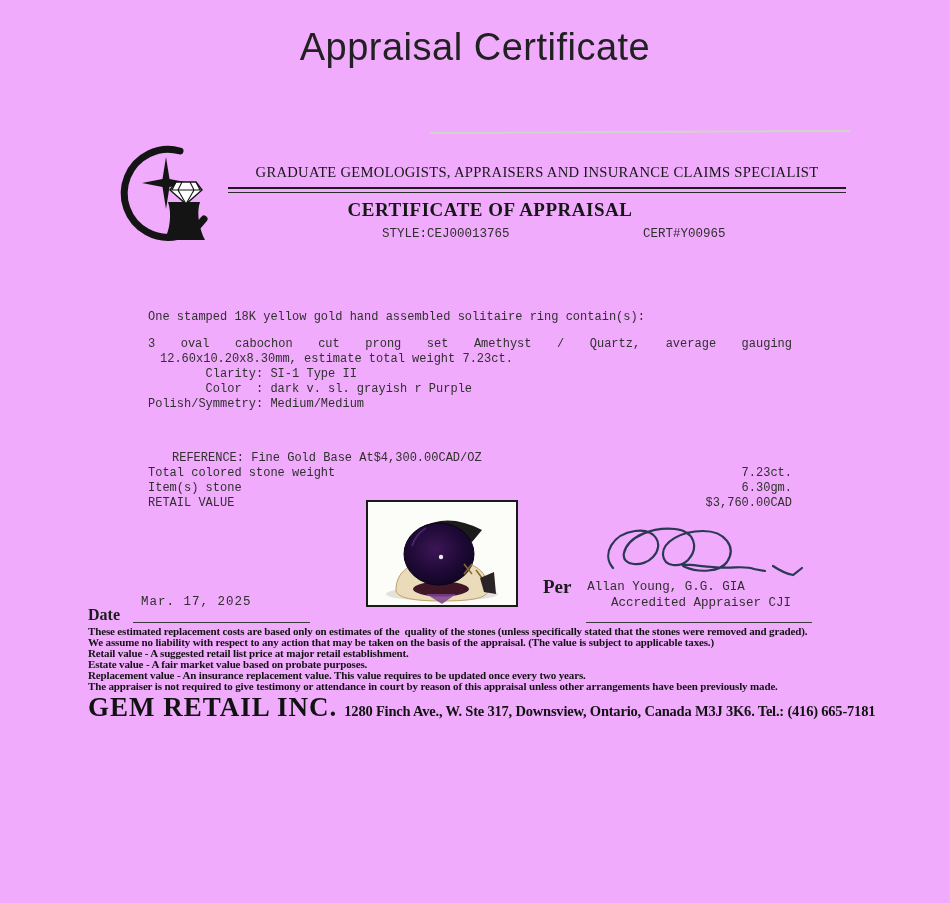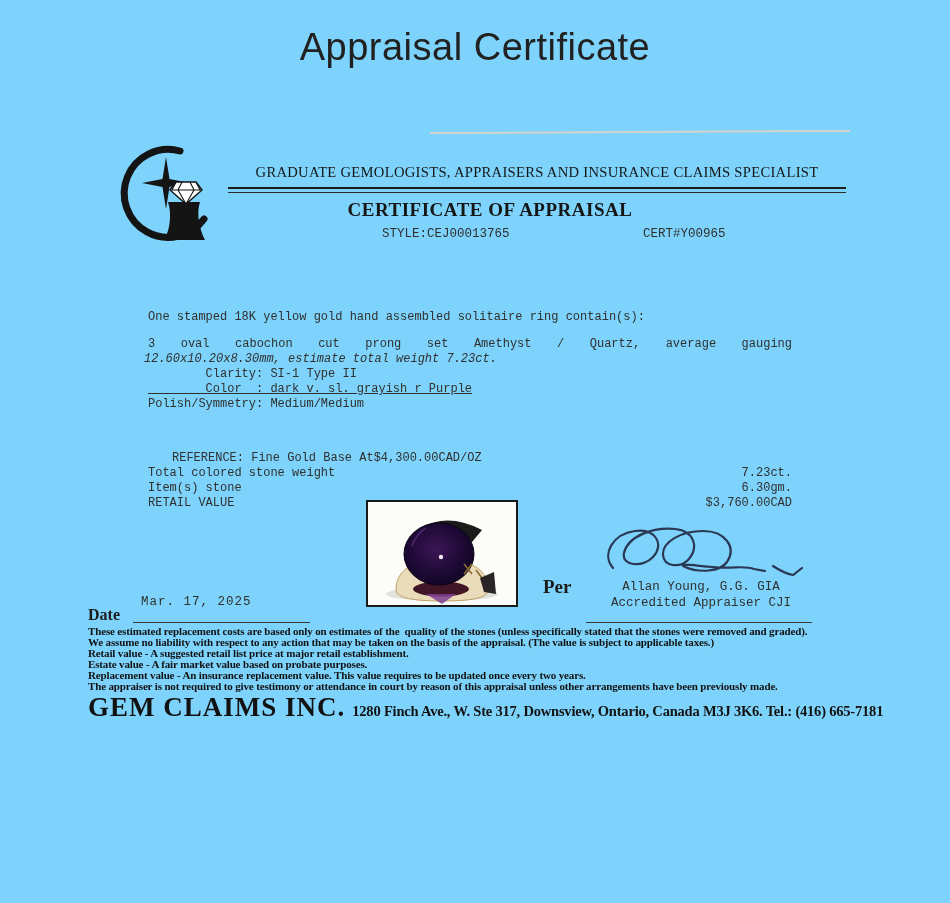--- a/index.html
+++ b/index.html
@@ -1,17 +1,17 @@
 <!DOCTYPE html>
 <html><head>
 <meta charset="utf-8">
 <style>
   * { margin:0; padding:0; box-sizing:border-box; }
   body { background:#fff; }
-  .page { position:relative; width:950px; height:903px; background:#7dd3fc; overflow:hidden;
+  .page { position:relative; width:950px; height:903px; background:#f0abfc; overflow:hidden;
           font-family:"Liberation Serif", serif; color:#1c1c1c; }
   .abs { position:absolute; }
 
   .title { left:0; top:26px; width:950px; text-align:center;
            font-family:"Liberation Sans", sans-serif; font-size:38px; font-weight:400;
            letter-spacing:.5px; color:#212121; }
 
   .scan-edge { left:430px; top:131px; width:420px; height:0;
                border-top:2px solid #d3d3cc; transform:rotate(-0.3deg); }
 
@@ -24,34 +24,34 @@
                   font-weight:bold; font-size:19px; letter-spacing:.5px; color:#161616; }
 
   .mono { font-family:"Liberation Mono", monospace; color:#30302e; }
   .style-no { left:382px; top:227px; font-size:12.5px; }
   .cert-no  { left:643px; top:227px; font-size:12.5px; }
 
   .bodyline { font-size:12px; line-height:15px; white-space:pre; }
   .desc-intro   { left:148px; top:310px; }
   .desc-just    { left:148px; top:337px; width:644px; white-space:normal;
                   text-align:justify; text-align-last:justify; }
-  .desc-cont    { left:144px; top:352px;font-style:italic; }
+  .desc-cont    { left:160px; top:352px; }
   .desc-clarity { left:148px; top:367px; }
-  .desc-color   { left:148px; top:382px;text-decoration:underline; }
+  .desc-color   { left:148px; top:382px; }
   .desc-polish  { left:148px; top:397px; }
 
   .val-ref { left:148px; top:451px;margin-left:24px; }
   .val-row { left:148px; width:644px; display:flex; justify-content:space-between; }
   .val-row-0 { top:466px; } .val-row-1 { top:481px; } .val-row-2 { top:496px; }
 
   .photo-frame { left:366px; top:500px; width:152px; height:107px;
                  border:2px solid #1a1a1a; background:#fcfcf9; }
 
   .sig-svg { left:597px; top:518px; }
-  .appraiser-name { left:601px; top:580px; width:200px; text-align:center; font-size:12.5px; }
+  .appraiser-name { left:566px; top:580px; width:200px; text-align:center; font-size:12.5px; }
   .appraiser-cred { left:590px; top:596px; width:222px; text-align:center; font-size:12.5px; }
 
   .date-label { left:88px; top:606px; font-weight:bold; font-size:16px; }
   .date-value { left:141px; top:595px; font-size:12.5px; letter-spacing:1px; }
   .date-line  { left:133px; top:622px; width:177px; border-top:1.6px solid #3a3a3a; }
   .per-label  { left:543px; top:576px; font-weight:bold; font-size:19px; }
   .per-line   { left:586px; top:622px; width:226px; border-top:1.6px solid #3a3a3a; }
 
   .disclaimer { left:88px; top:626px; width:790px; }
   .disclaimer div { font-weight:bold; font-size:11px; line-height:10.9px;
@@ -147,17 +147,17 @@
   <div class="abs disclaimer">
     <div>These estimated replacement costs are based only on estimates of the  quality of the stones (unless specifically stated that the stones were removed and graded).</div>
     <div>We assume no liability with respect to any action that may be taken on the basis of the appraisal. (The value is subject to applicable taxes.)</div>
     <div>Retail value - A suggested retail list price at major retail establishment.</div>
     <div>Estate value - A fair market value based on probate purposes.</div>
     <div>Replacement value - An insurance replacement value. This value requires to be updated once every two years.</div>
     <div>The appraiser is not required to give testimony or attendance in court by reason of this appraisal unless other arrangements have been previously made.</div>
   </div>
 
   <div class="abs footer">
-    <span class="footer-company">GEM CLAIMS INC.</span>
+    <span class="footer-company">GEM RETAIL INC.</span>
     <span class="footer-address">1280 Finch Ave., W. Ste 317, Downsview, Ontario, Canada M3J 3K6.  Tel.: (416) 665-7181</span>
   </div>
 
 </div>
 
 </body></html>

